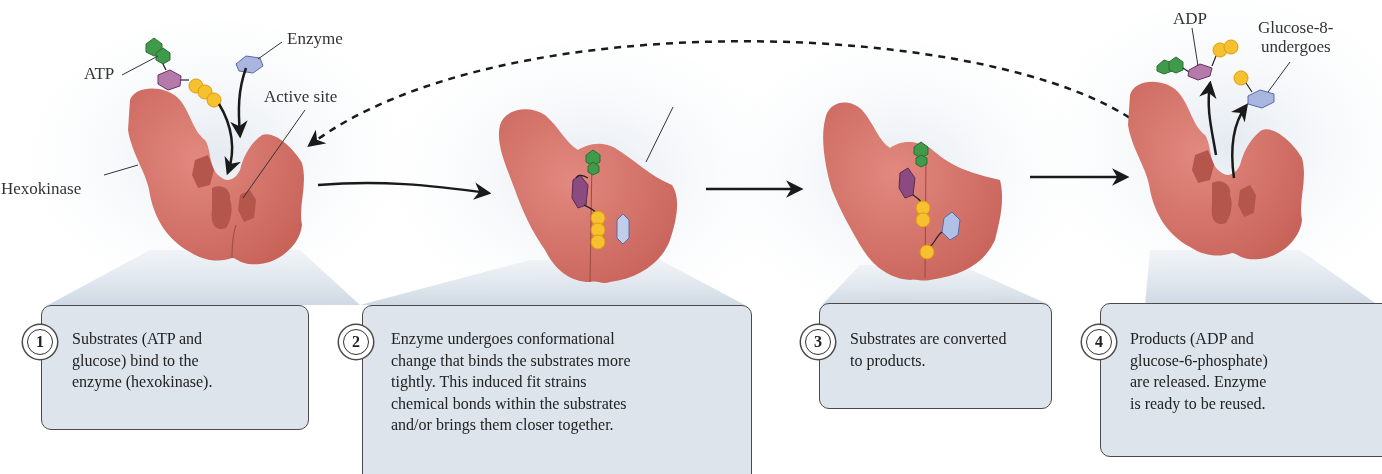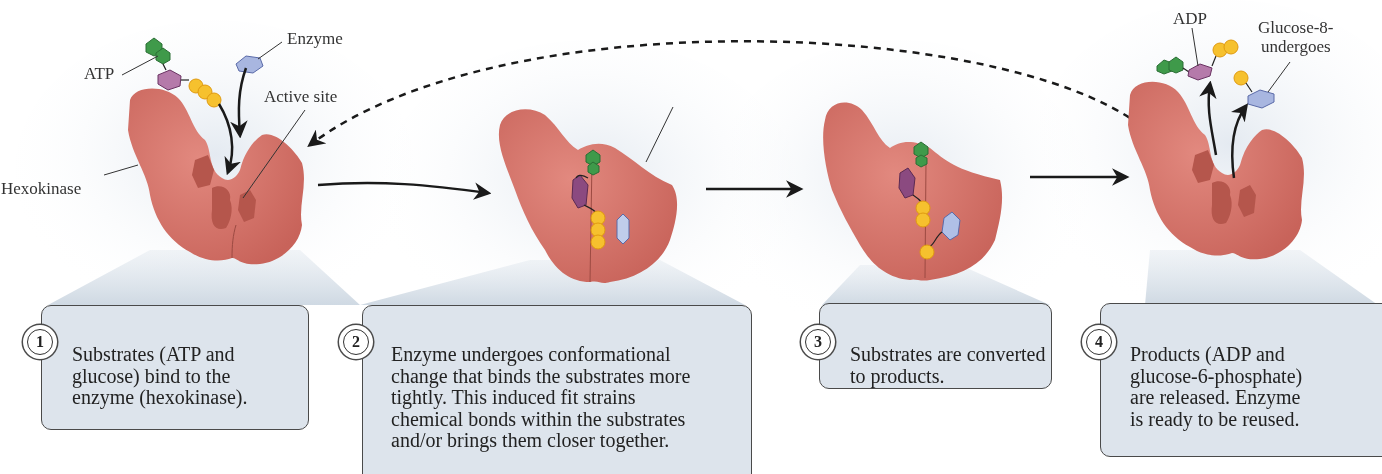--- a/index.html
+++ b/index.html
@@ -1,20 +1,20 @@
 <!DOCTYPE html>
 <html><head>
 <meta charset="utf-8">
 <style>
   html, body { margin:0; padding:0; background:#ffffff; }
   body { width:1382px; height:474px; position:relative; overflow:hidden; font-family:"Liberation Sans", sans-serif; }
   #stage { position:absolute; left:0; top:0; width:1382px; height:474px; }
   .lbl { position:absolute; font-family:Liberation Serif, serif; font-size:17px; color:#333; white-space:nowrap; line-height:18px; }
   .box { position:absolute; background:#dde4ec; border:1.5px solid #4a4a4a; border-radius:10px; box-sizing:border-box; }
-  .box .txt { position:absolute; font-family:"Liberation Serif", serif; font-size:20px; line-height:21.5px; color:#222; white-space:pre-line;margin-top:16px; }
+  .box .txt { position:absolute; font-family:"Liberation Serif", serif; font-size:16px; line-height:21.5px; color:#222; white-space:pre-line; }
   .num { position:absolute; width:26px; height:26px; border:1.8px solid #333; border-radius:50%; background:#fff; box-sizing:border-box;
          font-family:"Liberation Serif", serif; font-weight:bold; font-size:16px; line-height:23px; text-align:center; color:#222;
          box-shadow: 0 0 0 4px #fff, 0 0 0 5.5px #4a4a4a; }
 </style>
 </head>
 <body>
 
 <div id="stage">
   <svg width="1382" height="474" viewBox="0 0 1382 474" style="position:absolute;left:0;top:0">
     <defs>
@@ -150,21 +150,21 @@
 
   <div class="box" style="left:362px;top:305px;width:390px;height:200px">
     <div class="txt" style="left:28px;top:22px">Enzyme undergoes conformational
 change that binds the substrates more
 tightly. This induced fit strains
 chemical bonds within the substrates
 and/or brings them closer together.</div>
   </div>
   <div class="num" style="left:343px;top:329px">2</div>
 
-  <div class="box" style="left:819px;top:303px;width:233px;height:86px">
+  <div class="box" style="left:819px;top:303px;width:233px;height:106px">
     <div class="txt" style="left:30px;top:24px">Substrates are converted
 to products.</div>
   </div>
   <div class="num" style="left:805px;top:329px">3</div>
 
   <div class="box" style="left:1100px;top:303px;width:328px;height:154px">
     <div class="txt" style="left:29px;top:24px">Products (ADP and
 glucose-6-phosphate)
 are released. Enzyme
 is ready to be reused.</div>

